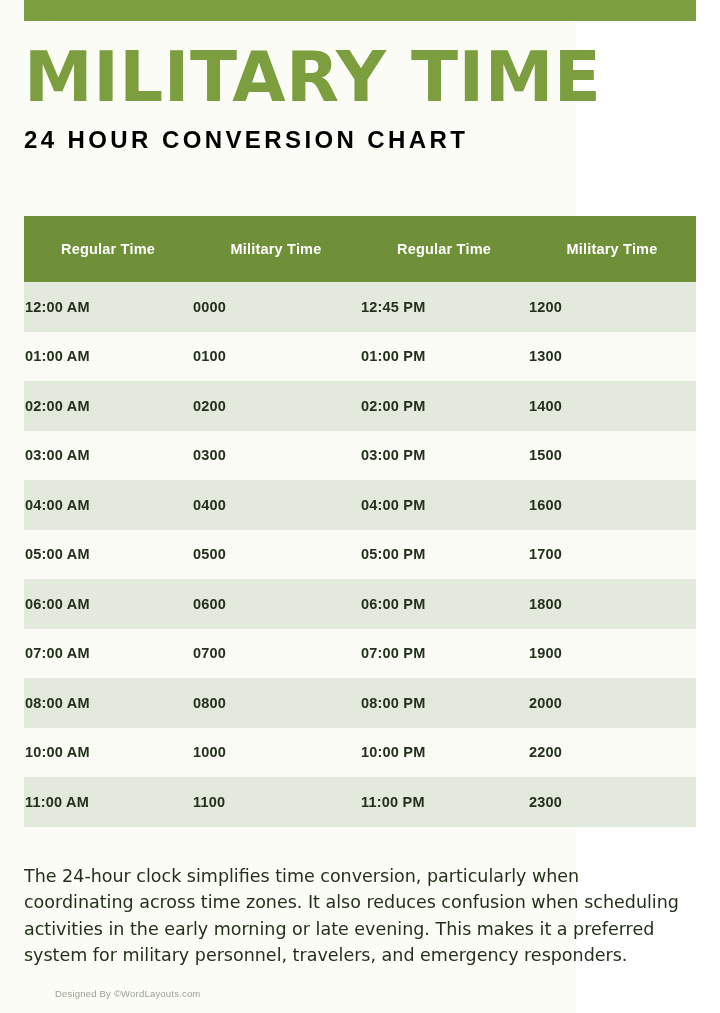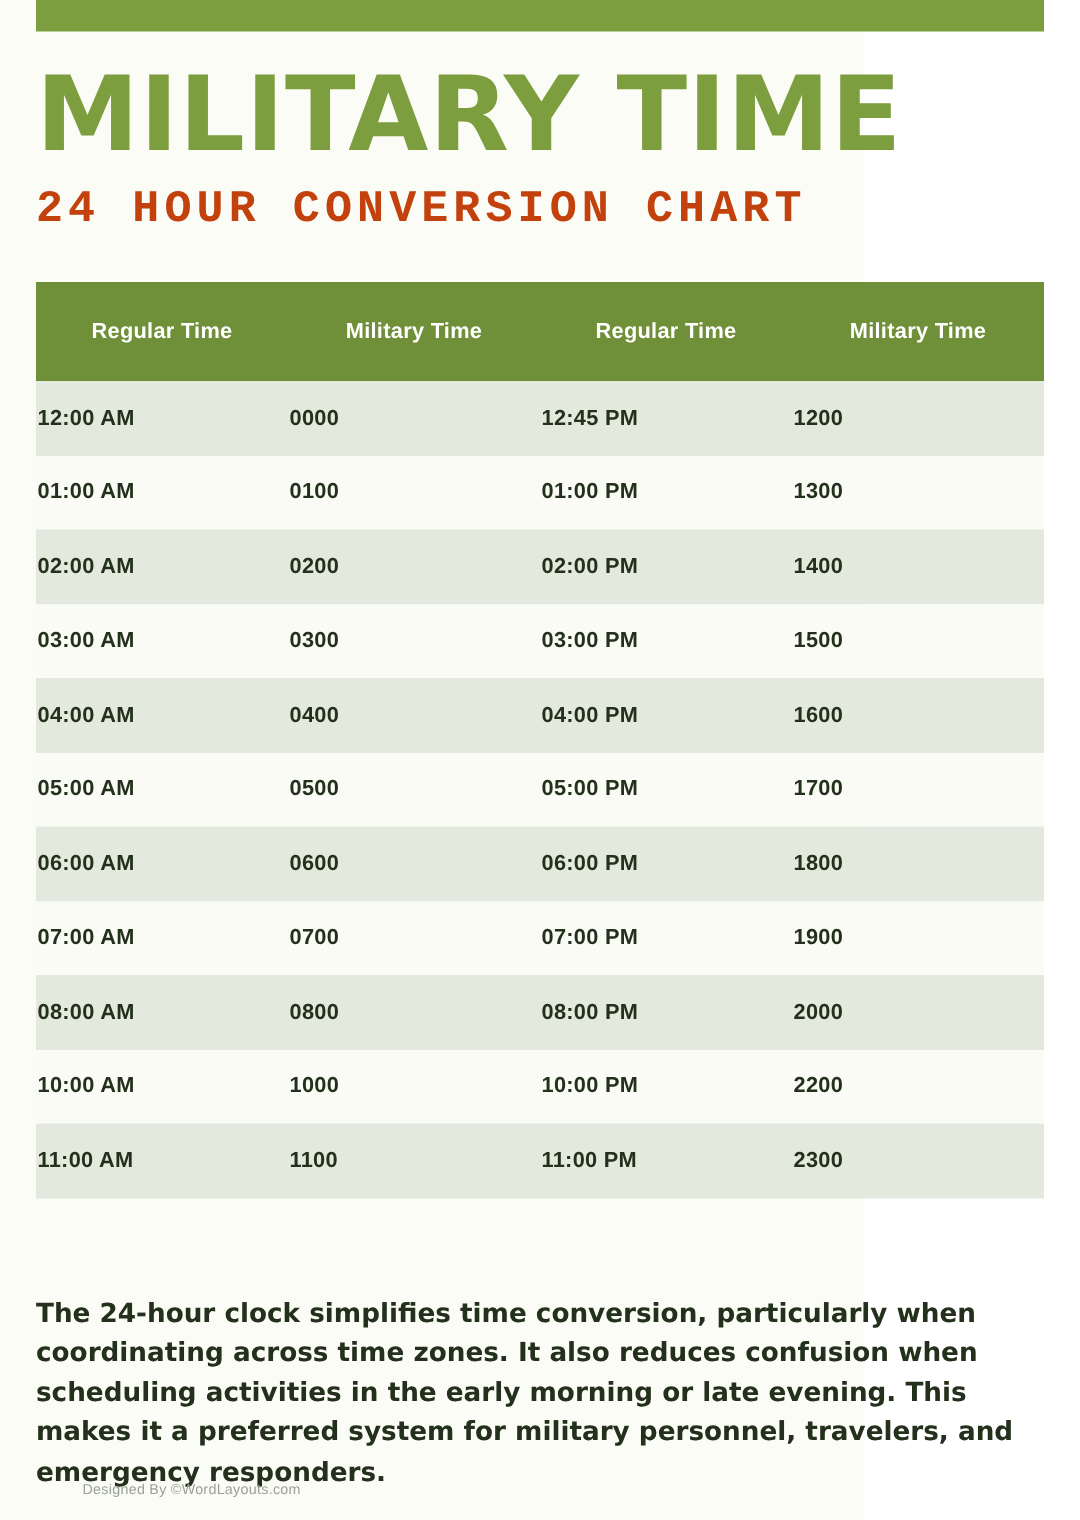--- a/index.html
+++ b/index.html
@@ -38,32 +38,32 @@
     font-family: "DejaVu Sans", sans-serif;
     font-weight: bold;
     font-size: 69px;
     line-height: 74px;
     letter-spacing: 0.5px;
     color: #7d9e3e;
     margin: 0;
     white-space: nowrap;
   }
   .sub-title {
-    font-family: Liberation Mono, monospace;
-    font-weight: bold;
-    font-size: 30px;
+    font-family: Liberation Sans, sans-serif;
+    font-weight: bold;
+    font-size: 24px;
     line-height: 36px;
     letter-spacing: 3.4px;
-    color: #c2410c;
+    color: #000000;
     margin: 8px 0 0 0;
     white-space: nowrap;
   }
   .table-wrap {
     position: absolute;
-    top: 188px;
+    top: 216px;
     left: 24px;
     width: 672px;
   }
   table.conv {
     width: 672px;
     border-collapse: collapse;
     table-layout: fixed;
   }
   table.conv thead th {
     background: #6f8f39;
@@ -90,21 +90,20 @@
   }
   .note {
     position: absolute;
     top: 845px;
     left: 24px;
     width: 666px;
     font-family: "DejaVu Sans", sans-serif;
     font-size: 17.5px;
     line-height: 26.5px;
     color: #23311c;
-    font-weight: bold;
   }
   .credit {
     position: absolute;
     top: 988px;
     left: 26px;
     font-size: 9.5px;
     color: #9aa294;
     letter-spacing: 0.2px;
     padding-left: 29px;
   }

